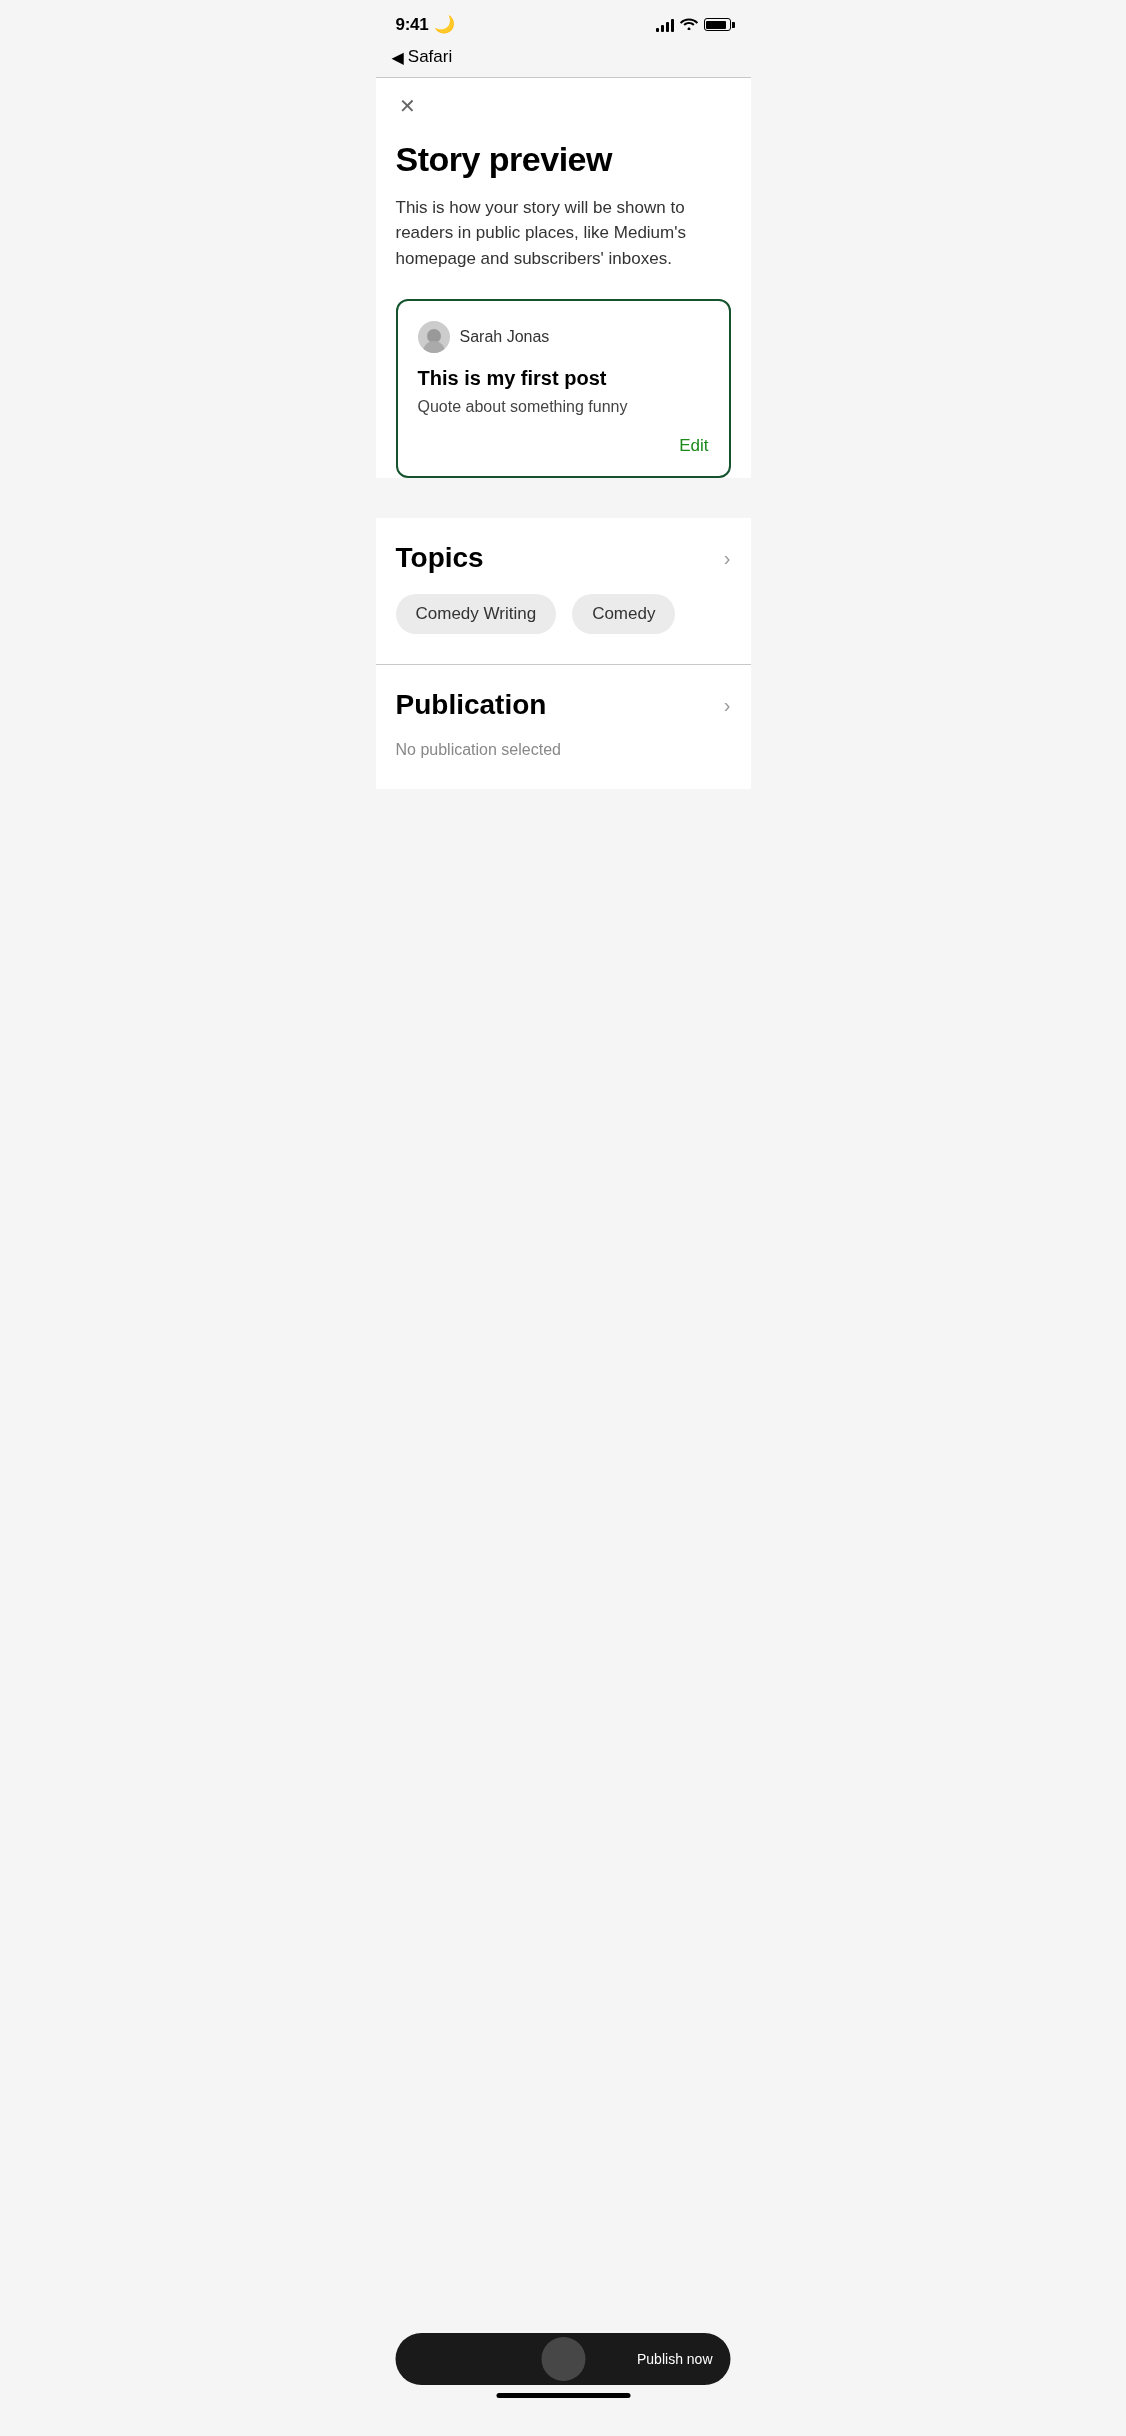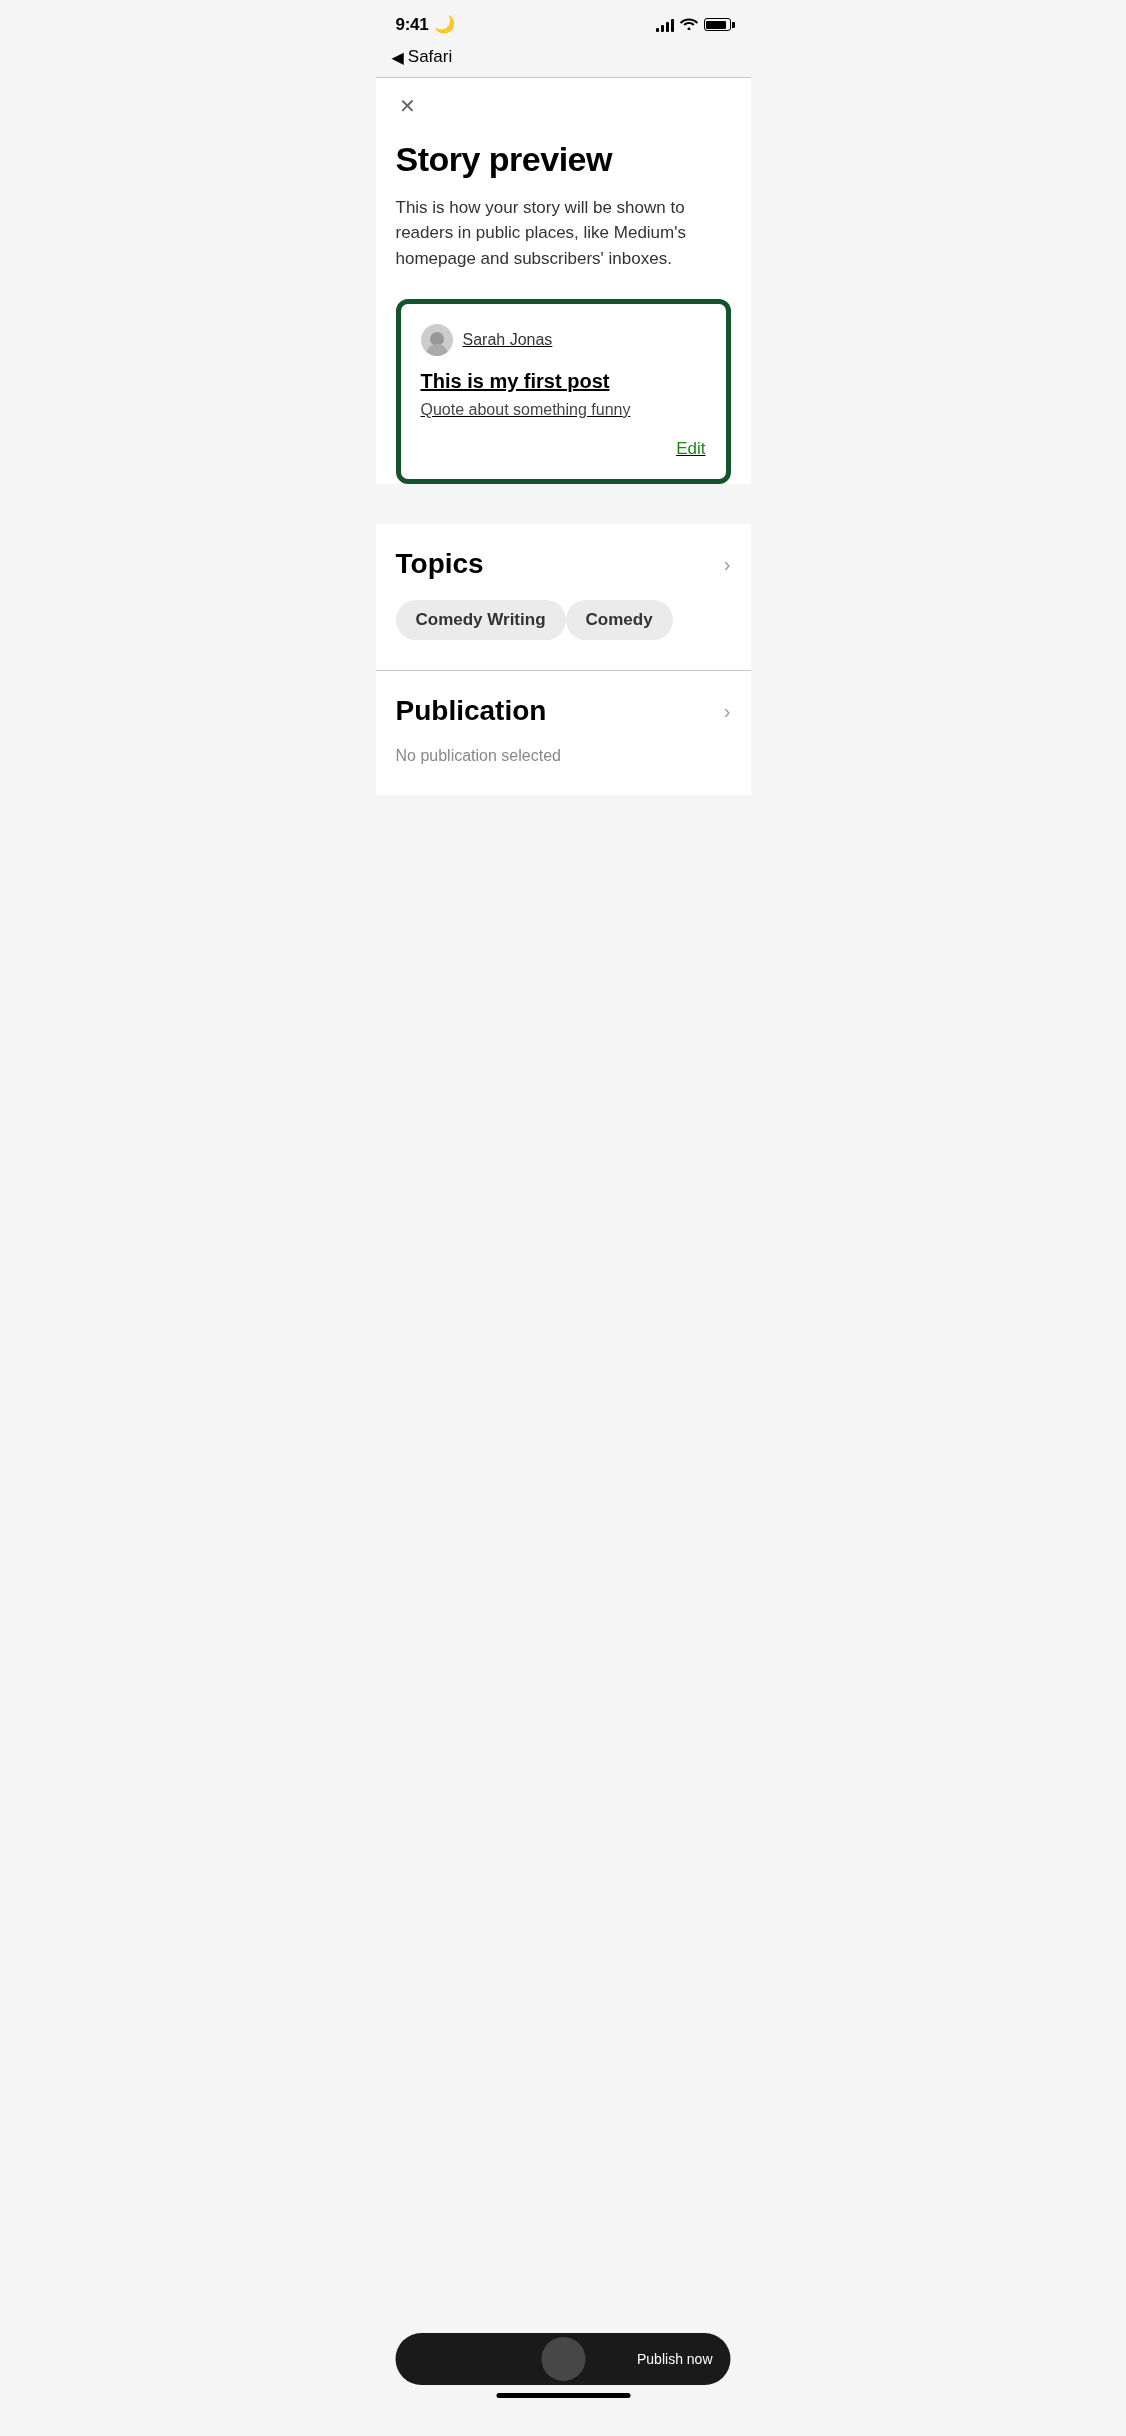--- a/index.html
+++ b/index.html
@@ -155,26 +155,25 @@
 
     .page-description {
       font-size: 17px;
       color: #333;
       line-height: 1.5;
       margin-bottom: 28px;
     }
 
     
     .preview-card {
-      border: 5px solid #14532d;
+      border: 2px solid #14532d;
       border-radius: 12px;
       padding: 20px;
       margin-bottom: 40px;
       background: #fff;
-      text-decoration: underline;
     }
 
     .author-row {
       display: flex;
       align-items: center;
       gap: 10px;
       margin-bottom: 14px;
     }
 
     .avatar {
@@ -259,23 +258,22 @@
 
     .chevron-right {
       font-size: 20px;
       color: #999;
     }
 
     
     .topics-chips {
       display: flex;
       flex-wrap: wrap;
-      gap: 0;
+      gap: 16px;
       padding-bottom: 30px;
-      font-weight: bold;
     }
 
     .chip {
       background: #ebebeb;
       border-radius: 24px;
       padding: 10px 20px;
       font-size: 17px;
       color: #333;
       cursor: pointer;
     }

